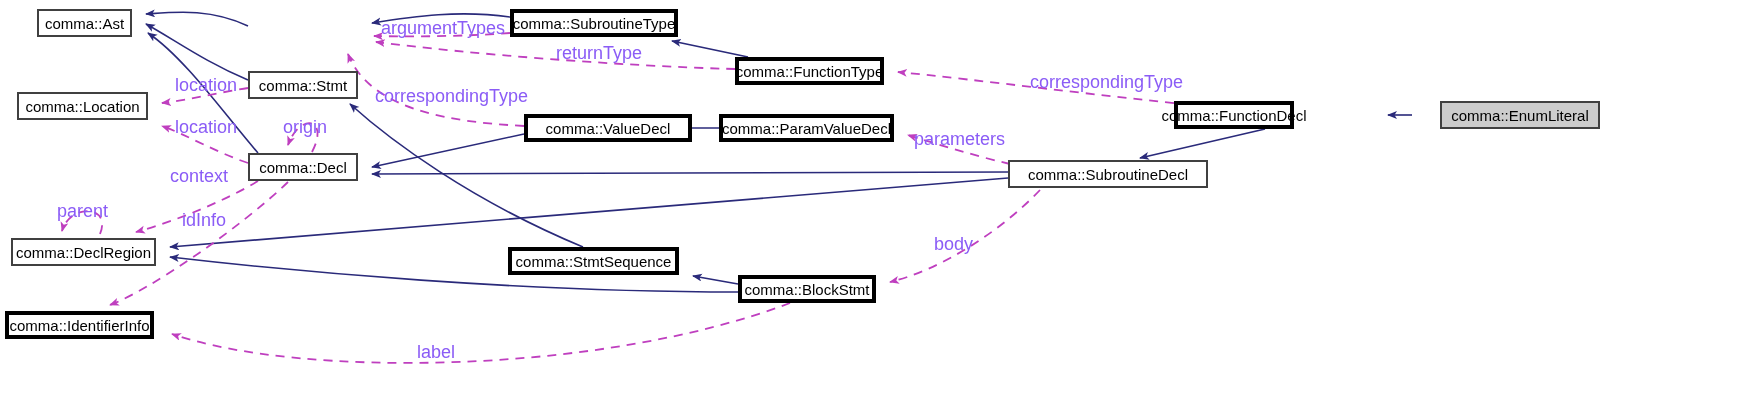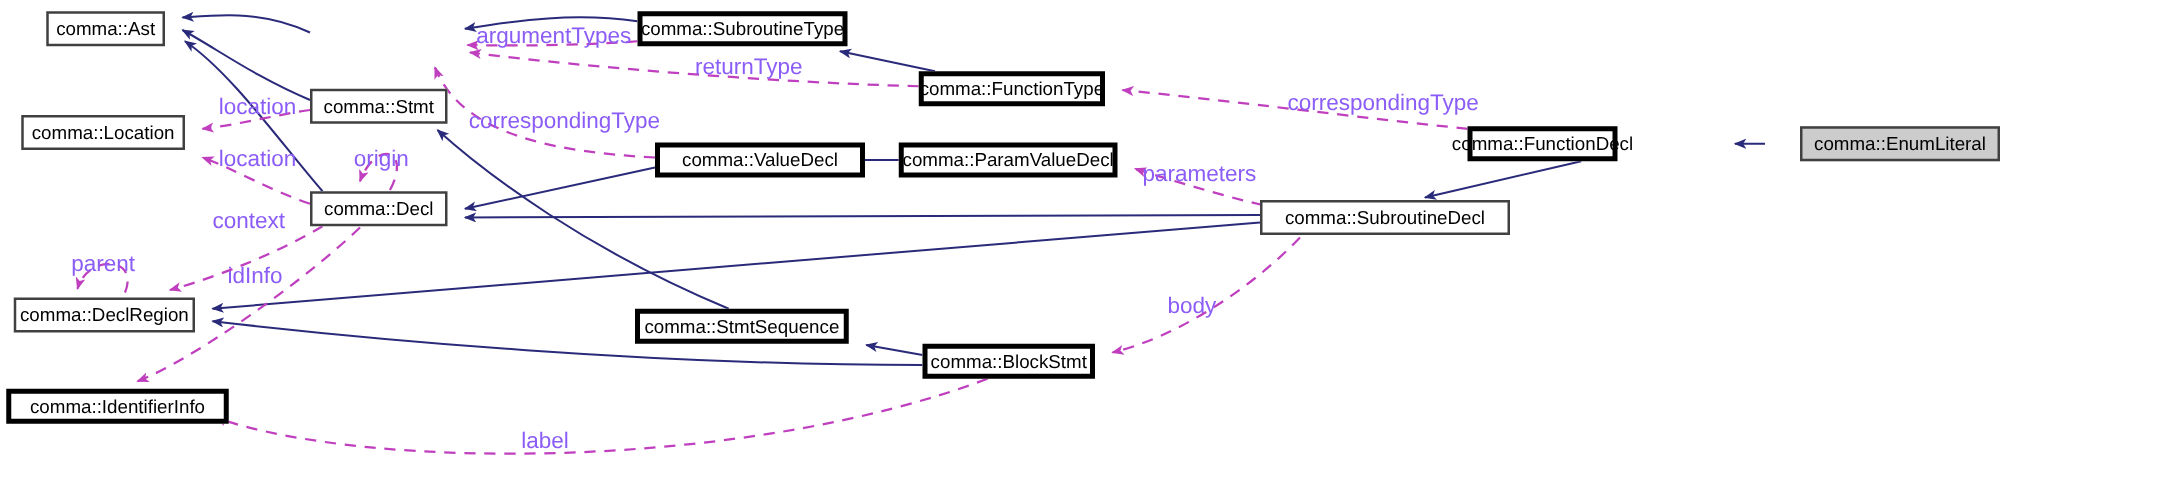--- a/index.html
+++ b/index.html
@@ -165,21 +165,21 @@
     </div>
   <div class="node thick" style="left:11px;  top:238px; width:145px;">
       <span>comma::DeclRegion</span>
     </div>
   <div class="node" style="left:508px; top:247px; width:171px;">
       <span>comma::StmtSequence</span>
     </div>
   <div class="node" style="left:738px; top:275px; width:138px;">
       <span>comma::BlockStmt</span>
     </div>
-  <div class="node" style="left:5px;   top:311px; width:178px;">
+  <div class="node" style="left:5px;   top:311px; width:149px;">
       <span>comma::IdentifierInfo</span>
     </div>
 
   <div class="edge-label" style="left:381px;  top:19px;">argumentTypes</div>
   <div class="edge-label" style="left:556px;  top:44px;">returnType</div>
   <div class="edge-label" style="left:1030px; top:73px;">correspondingType</div>
   <div class="edge-label" style="left:175px;  top:76px;">location</div>
   <div class="edge-label" style="left:375px;  top:87px;">correspondingType</div>
   <div class="edge-label" style="left:175px;  top:118px;">location</div>
   <div class="edge-label" style="left:914px;  top:130px;">parameters</div>

